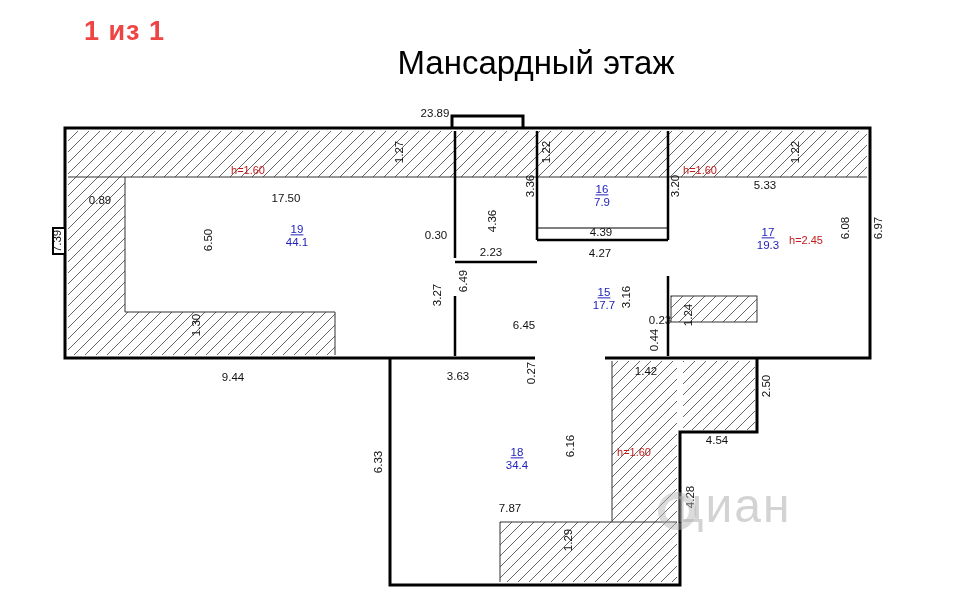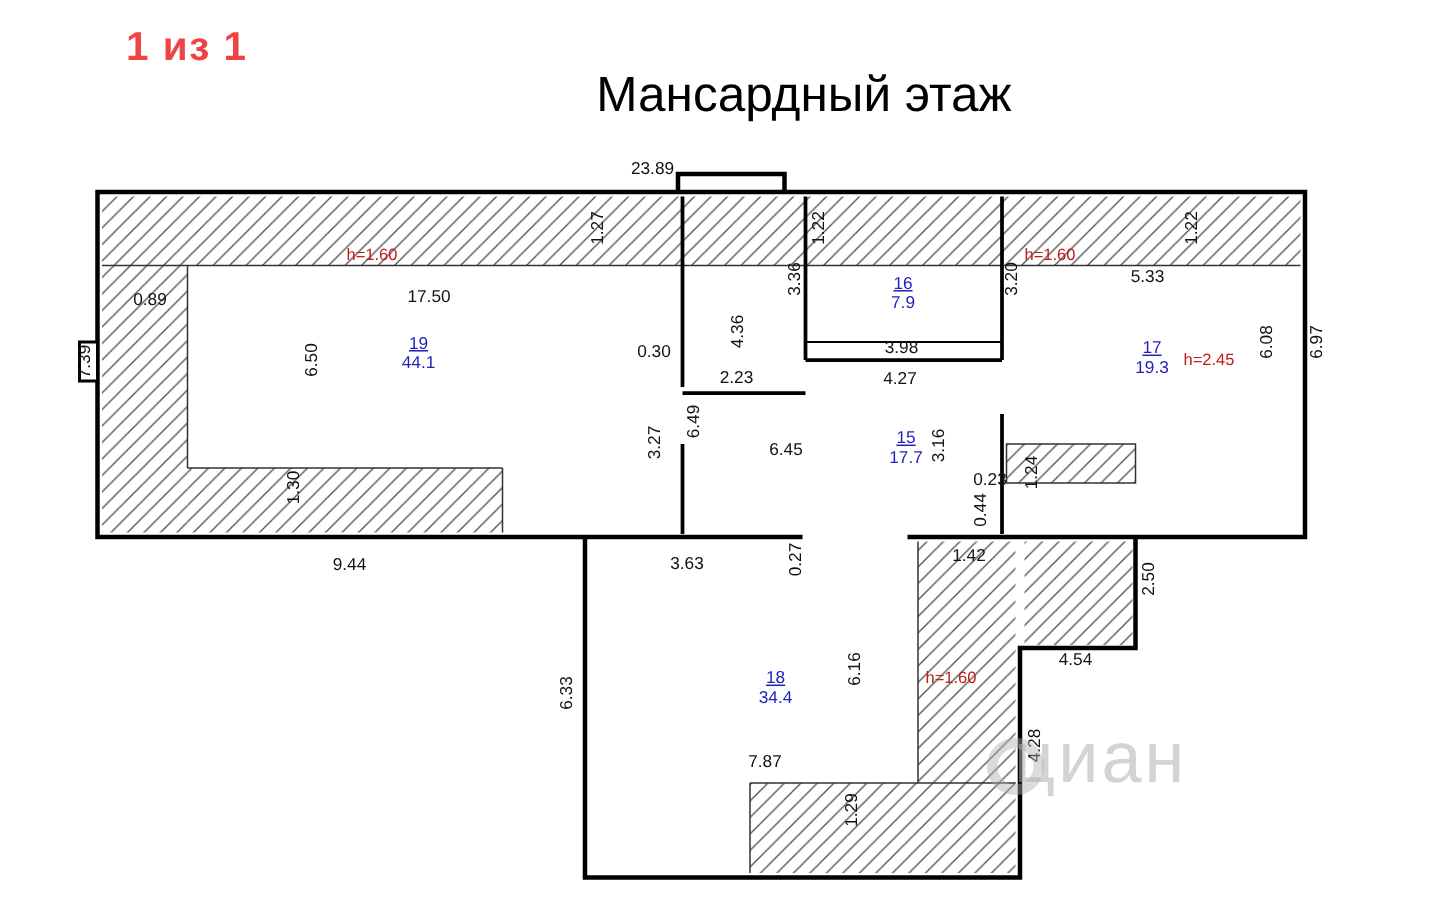--- a/index.html
+++ b/index.html
@@ -71,45 +71,45 @@
 <span class="dim" style="left:100px;top:200px">0.89</span>
 <span class="dim" style="left:286px;top:198px">17.50</span>
 <span class="dim v" style="left:530px;top:186px">3.36</span>
 <span class="dim v" style="left:675px;top:186px">3.20</span>
 <span class="dim" style="left:765px;top:185px">5.33</span>
 <span class="dim v" style="left:878px;top:228px">6.97</span>
 <span class="dim v" style="left:57px;top:241px">7.39</span>
 <span class="dim v" style="left:208px;top:240px">6.50</span>
 <span class="dim" style="left:436px;top:235px">0.30</span>
 <span class="dim v" style="left:492px;top:221px">4.36</span>
-<span class="dim" style="left:601px;top:232px">3.98</span>
+<span class="dim" style="left:601px;top:232px">4.39</span>
 <span class="dim v" style="left:845px;top:228px">6.08</span>
 <span class="dim" style="left:600px;top:253px">4.27</span>
 <span class="dim" style="left:491px;top:252px">2.23</span>
 <span class="dim v" style="left:437px;top:295px">3.27</span>
 <span class="dim v" style="left:463px;top:281px">6.49</span>
-<span class="dim" style="left:524px;top:300px">6.45</span>
+<span class="dim" style="left:524px;top:325px">6.45</span>
 <span class="dim v" style="left:626px;top:297px">3.16</span>
 <span class="dim" style="left:660px;top:320px">0.23</span>
 <span class="dim v" style="left:688px;top:315px">1.24</span>
 <span class="dim v" style="left:654px;top:340px">0.44</span>
 <span class="dim v" style="left:196px;top:325px">1.30</span>
 <span class="dim" style="left:233px;top:377px">9.44</span>
 <span class="dim" style="left:458px;top:376px">3.63</span>
 <span class="dim v" style="left:531px;top:373px">0.27</span>
 <span class="dim" style="left:646px;top:371px">1.42</span>
 <span class="dim v" style="left:766px;top:386px">2.50</span>
 <span class="dim" style="left:717px;top:440px">4.54</span>
 <span class="dim v" style="left:378px;top:462px">6.33</span>
 <span class="dim v" style="left:570px;top:446px">6.16</span>
 <span class="dim" style="left:510px;top:508px">7.87</span>
 <span class="dim v" style="left:690px;top:497px">4.28</span>
 <span class="dim v" style="left:568px;top:540px">1.29</span>
 
-<div class="room" style="left:279px;top:236px">
+<div class="room" style="left:297px;top:236px">
   <div class="room-num">19</div>
   <div class="room-area">44.1</div>
 </div>
 <div class="room" style="left:602px;top:196px">
   <div class="room-num">16</div>
   <div class="room-area">7.9</div>
 </div>
 <div class="room" style="left:768px;top:239px">
   <div class="room-num">17</div>
   <div class="room-area">19.3</div>

